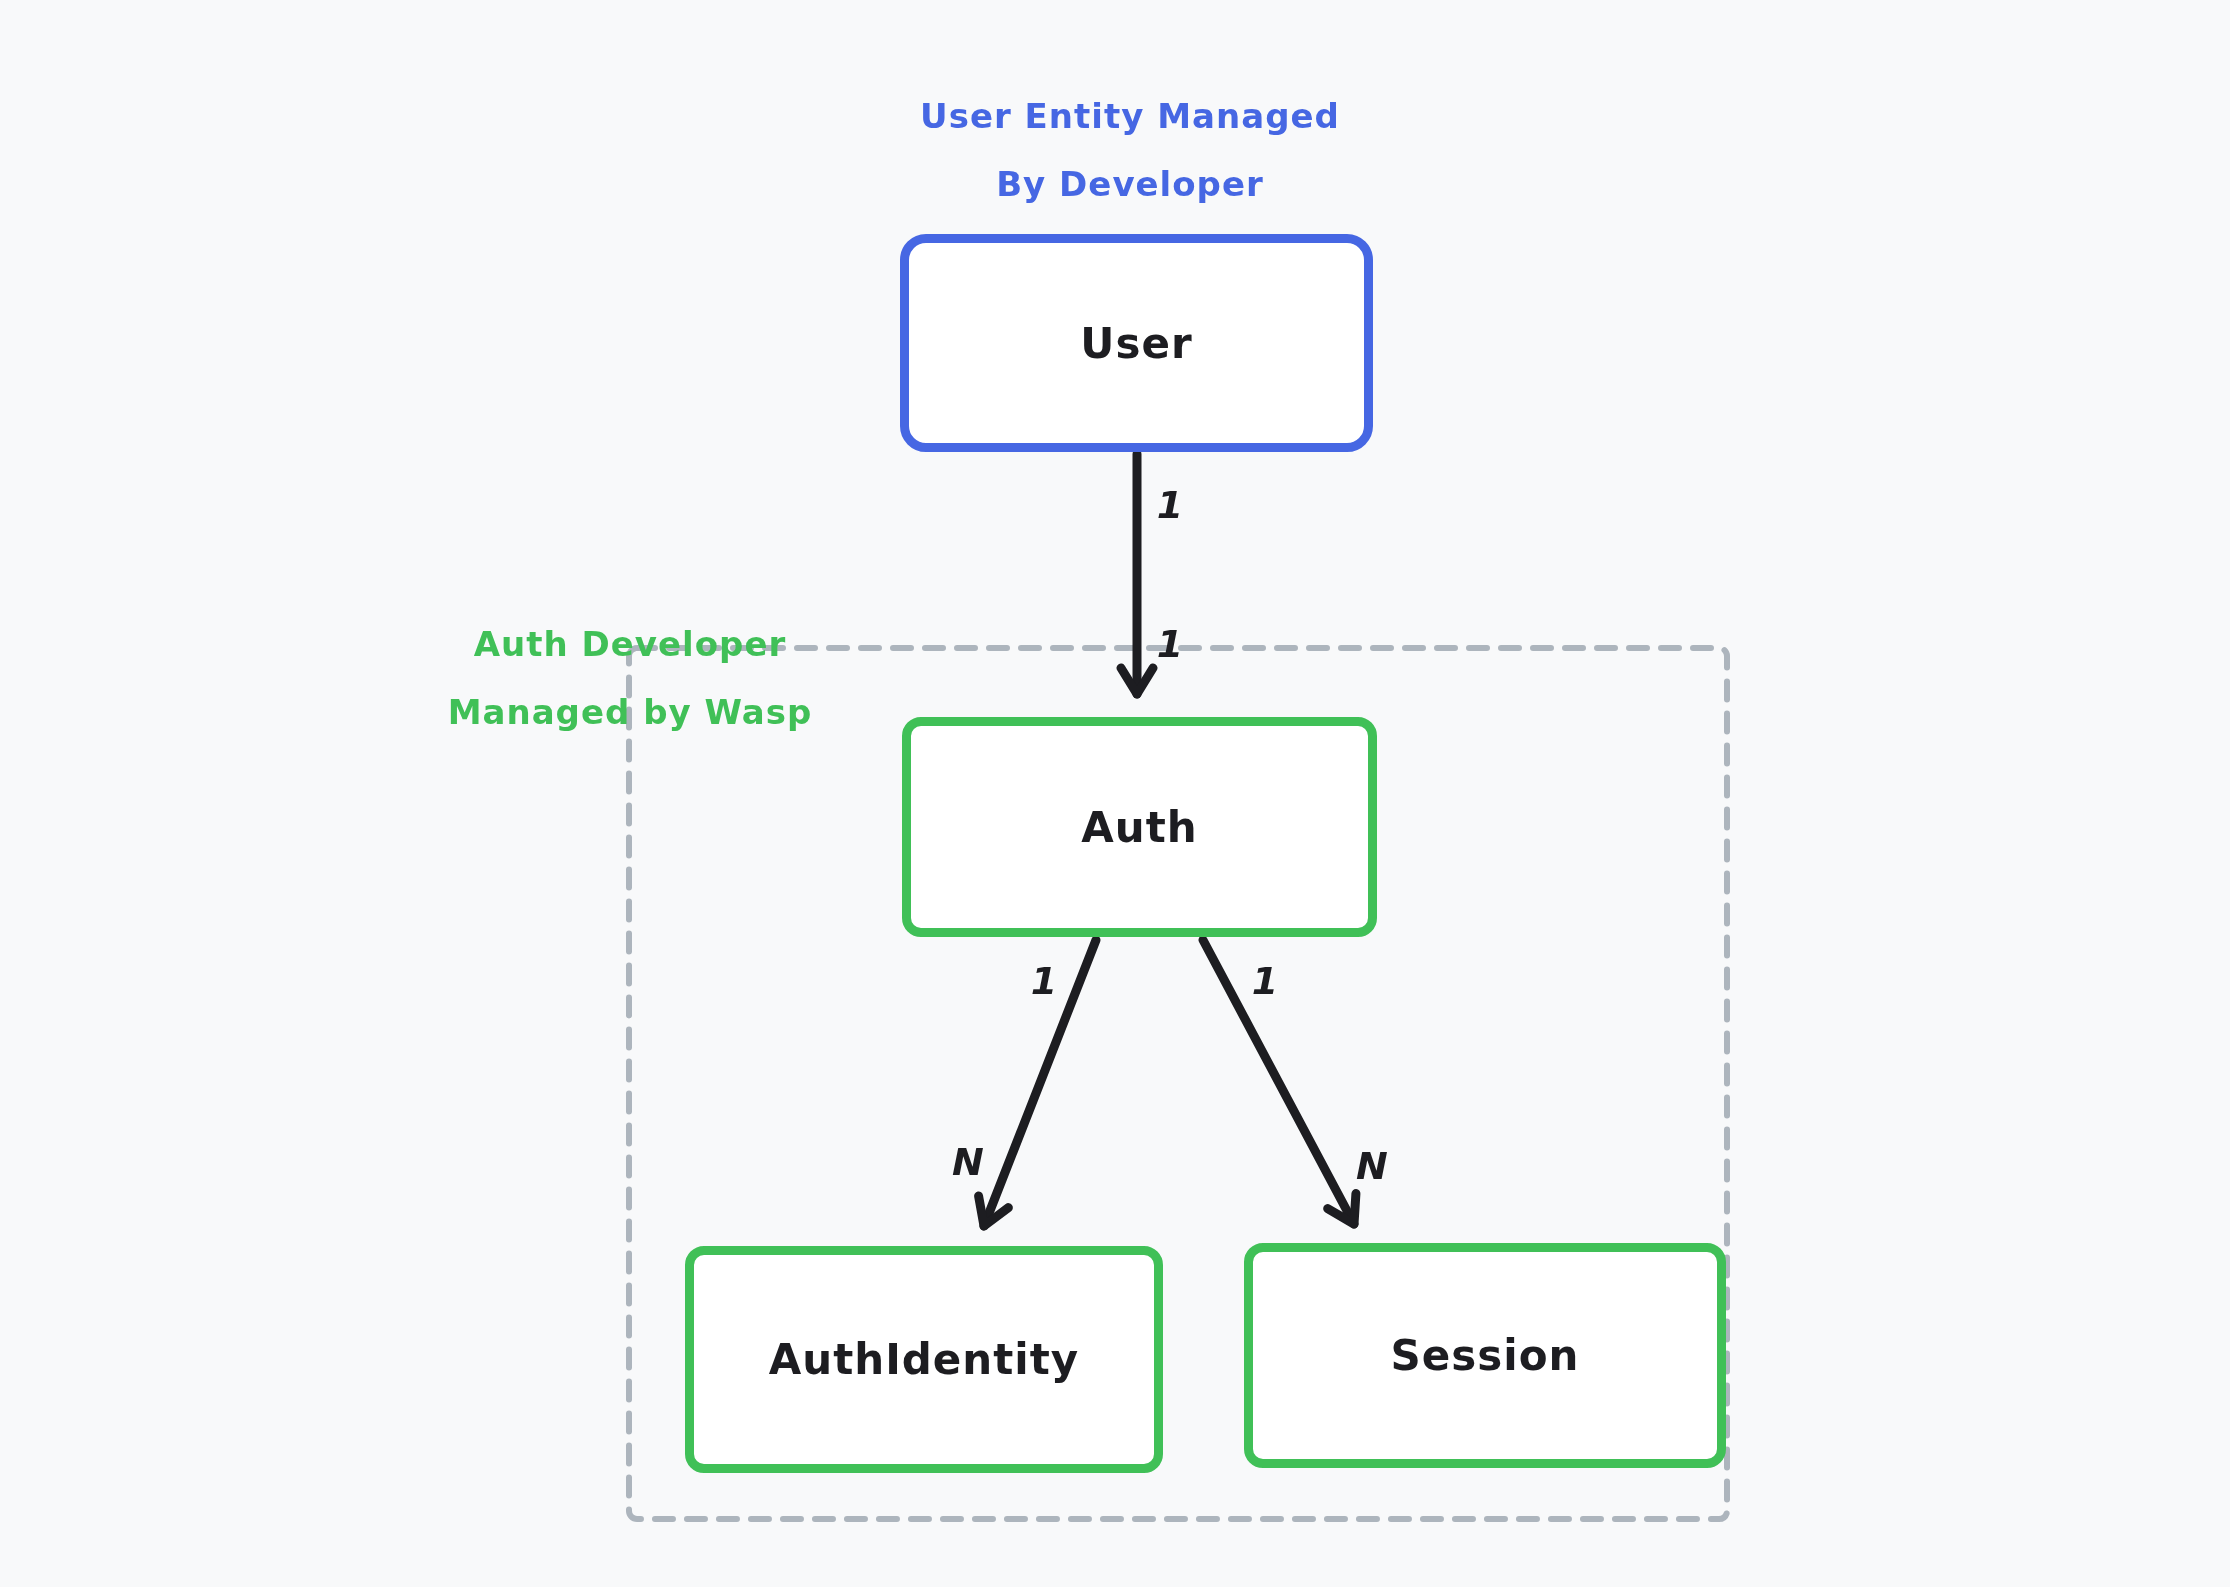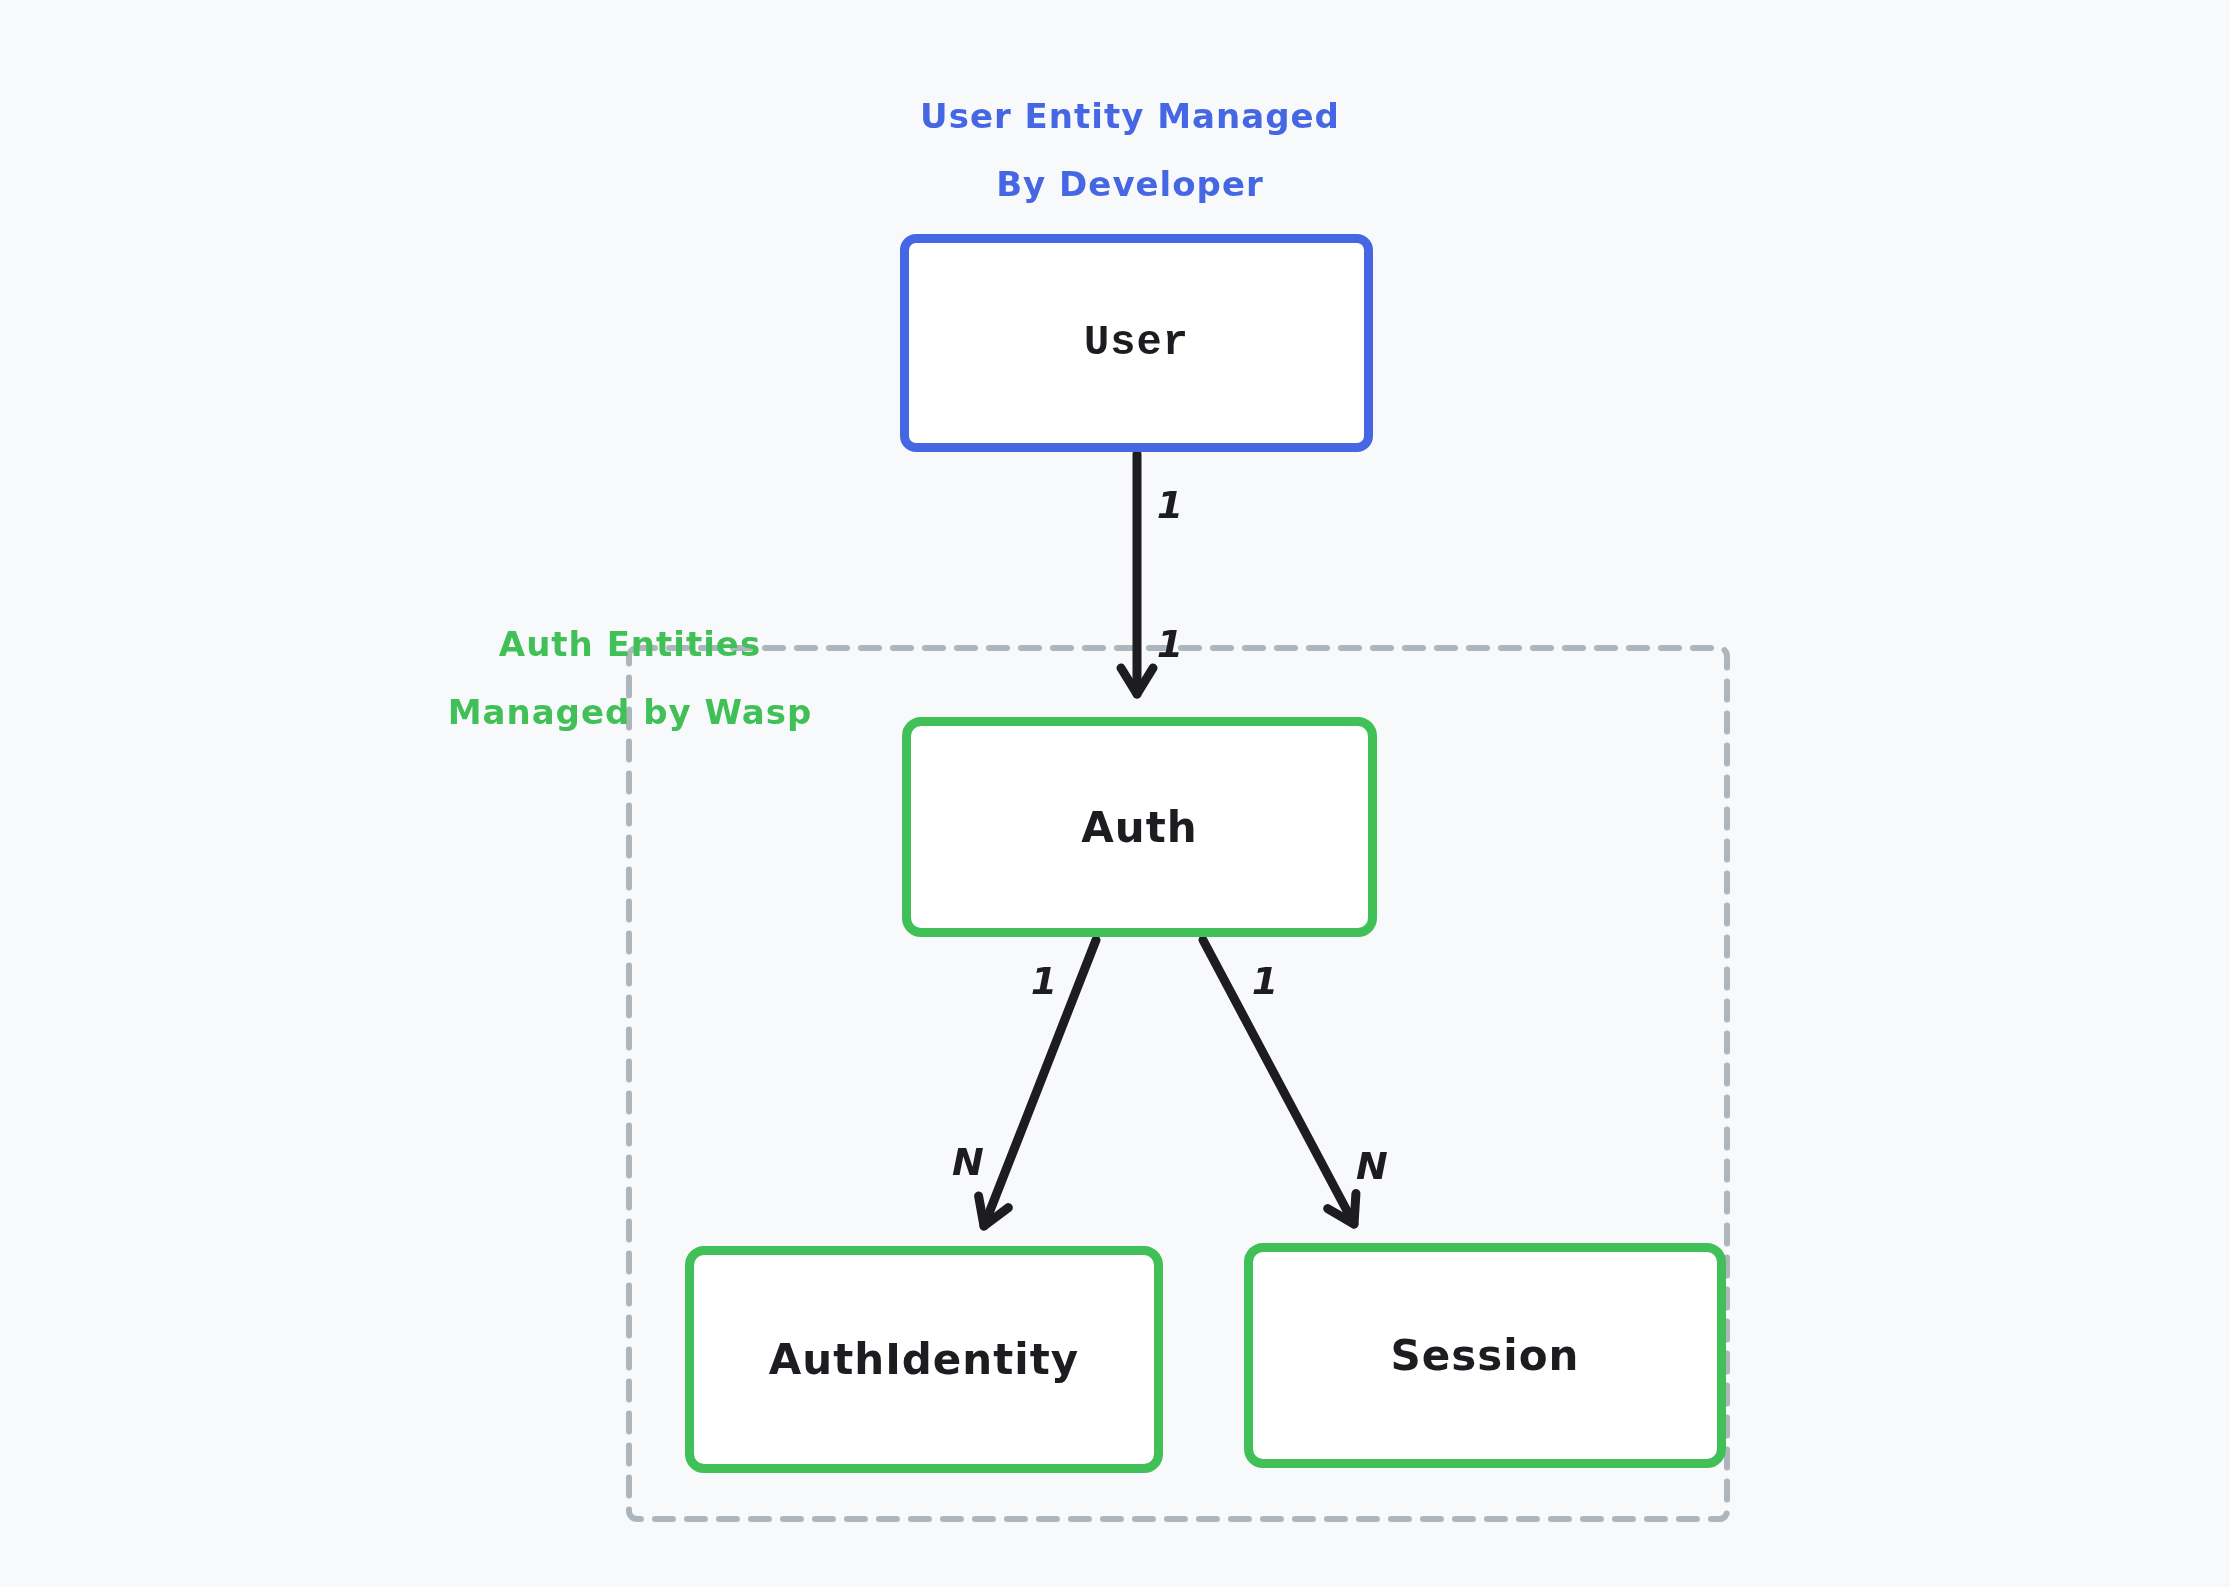--- a/index.html
+++ b/index.html
@@ -31,21 +31,21 @@
   .heading.green{color:var(--green);left:300px;top:610px;width:660px;z-index:3;}
   .connector-layer{
     position:absolute;left:0;top:0;width:2230px;height:1587px;z-index:1;
   }
   .node{
     position:absolute;
     background:var(--fill);
     display:flex;align-items:center;justify-content:center;
     z-index:2;
   }
-  .node.blue-node{border:9px solid var(--blue);border-radius:16px;font-family:Liberation Mono, monospace;}
+  .node.blue-node{border:9px solid var(--blue);border-radius:26px;}
   .node.green-node{border:9px solid var(--green);border-radius:19px;}
   .node .node-label{
     color:var(--ink);
     font-size:42px;font-weight:700;letter-spacing:1px;
   }
   .edge-label{
     position:absolute;
     transform:translate(-50%,-50%);
     color:var(--ink);
     font-size:38px;font-weight:700;font-style:italic;
@@ -56,21 +56,21 @@
 <body>
 
 <div class="canvas">
 
   <div class="heading blue">
     <div>User Entity Managed</div>
     <div>By Developer</div>
   </div>
 
   <div class="heading green">
-    <div>Auth Entities</div>
+    <div>Auth Developer</div>
     <div>Managed by Wasp</div>
   </div>
 
   <svg class="connector-layer" viewBox="0 0 2230 1587" xmlns="http://www.w3.org/2000/svg">
     <defs>
       <marker id="arrowV" viewBox="0 0 44 44" refX="36" refY="22" markerWidth="44" markerHeight="44" markerUnits="userSpaceOnUse" orient="auto">
         <path d="M10 6 L36 22 L10 38" fill="none" stroke="#1d1d21" stroke-width="9" stroke-linecap="round" stroke-linejoin="round"></path>
       </marker>
     </defs>
 

